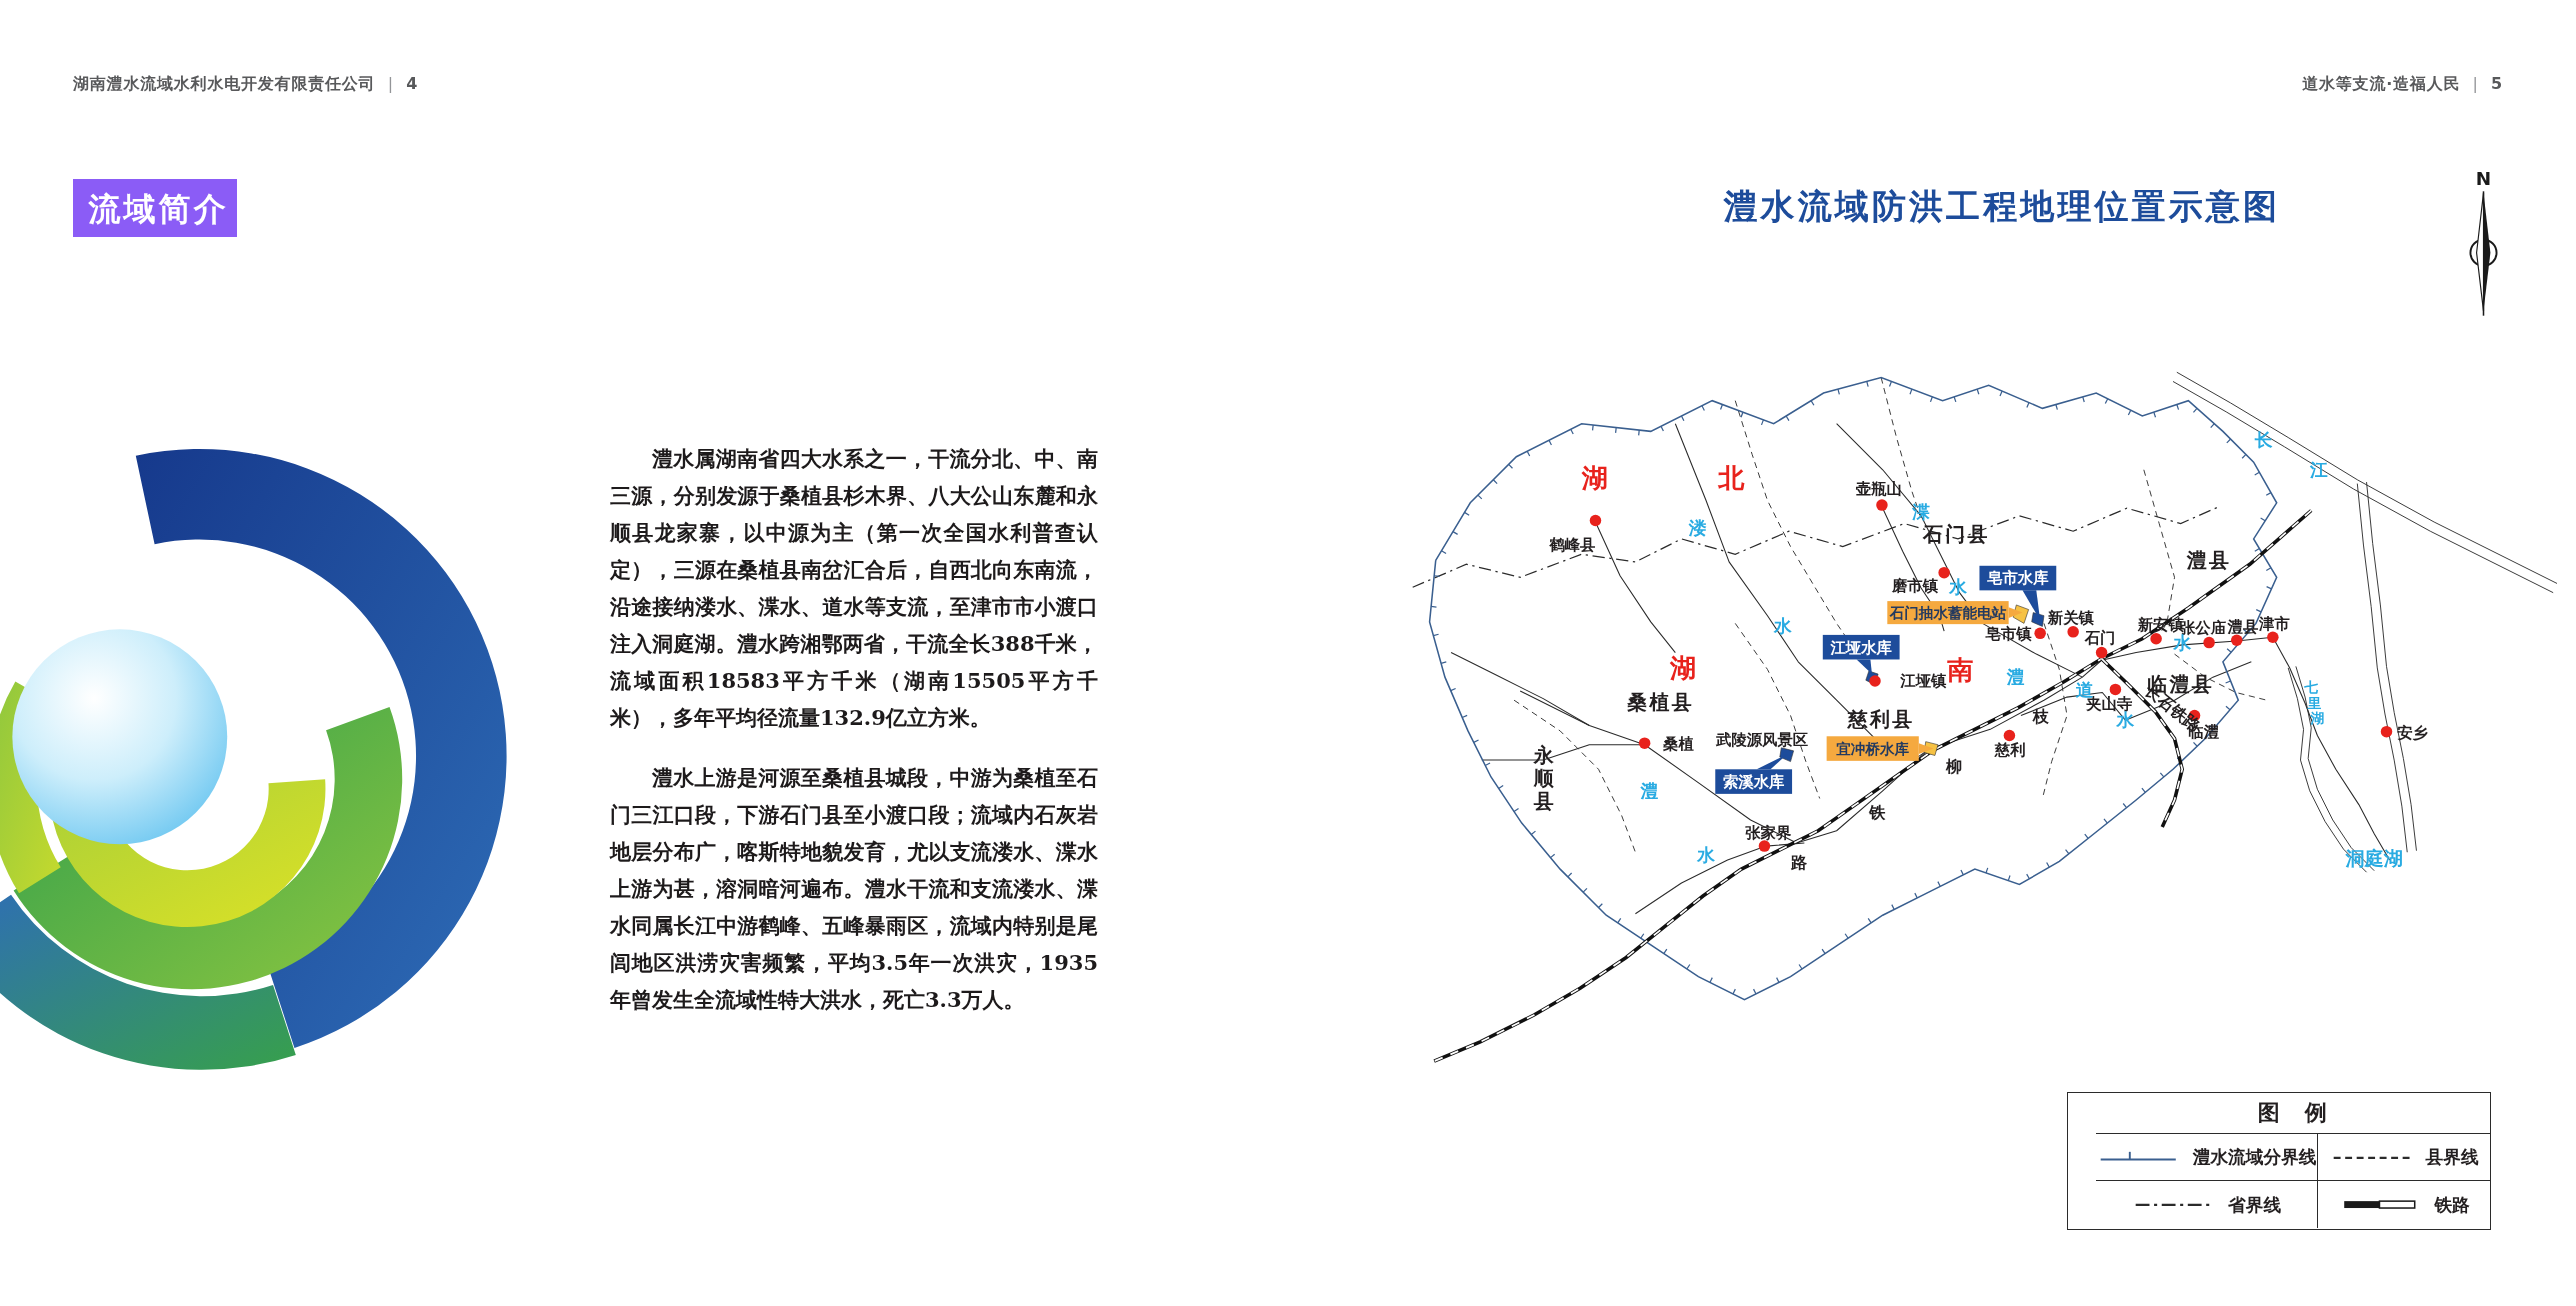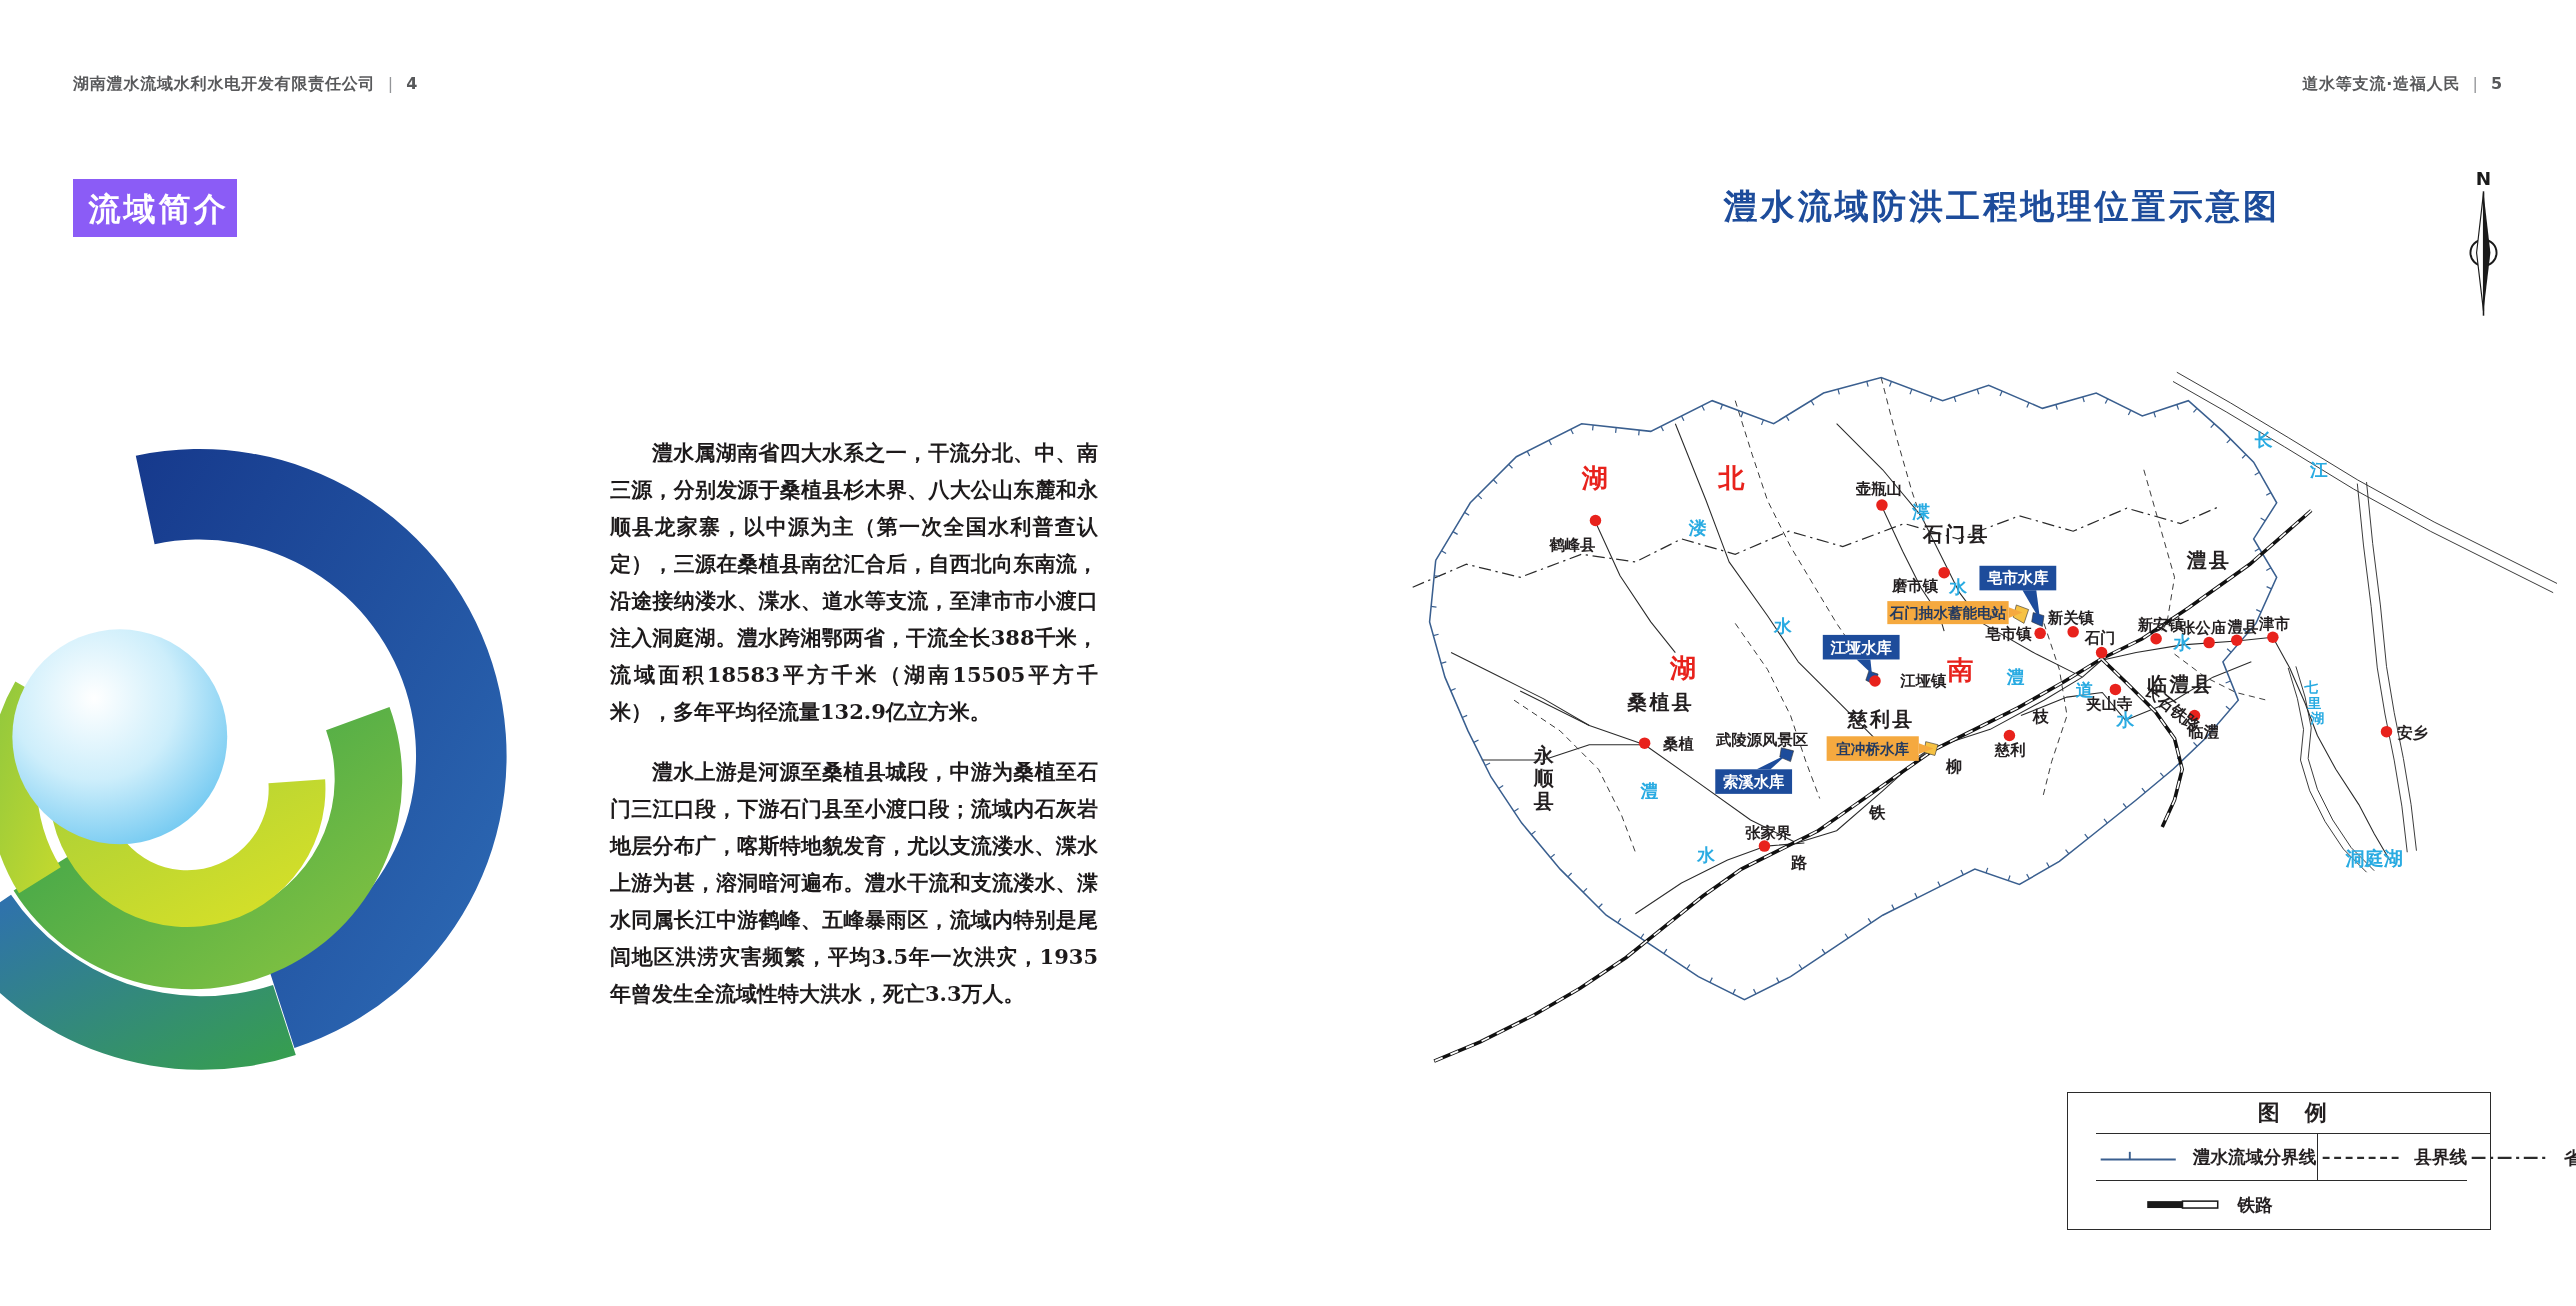--- a/index.html
+++ b/index.html
@@ -12,21 +12,21 @@
   .hdr-left{left:73px;}
   .hdr-right{left:1996px;width:507px;text-align:right;}
   .hdr .pipe{color:#939598;font-weight:normal;margin:0 12.3px;}
   
   .section-title{
     position:absolute;left:73px;top:179px;width:149px;height:58px;background:#8b5cf6;
     color:#fff;font-size:32px;font-weight:bold;letter-spacing:3.1px;line-height:60px;padding-left:15.4px;
   }
   .bodycol{position:absolute;left:610px;top:424px;width:488px;}
   .bodycol p{
-    margin:10px 0 23px 0;font-family:"DejaVu Serif","Liberation Serif",serif;
+    margin:16px 0 23px 0;font-family:"DejaVu Serif","Liberation Serif",serif;
     font-size:21px;line-height:37px;font-weight:bold;color:#1d1a1b;
     text-align:justify;text-indent:2em;
   }
   .logo{position:absolute;left:-31px;top:307px;width:584px;height:967px;}
   
   .map-title{
     position:absolute;left:1666px;top:184px;width:614px;text-align:right;
     font-size:34px;font-weight:bold;letter-spacing:3.1px;color:#1d4c9b;white-space:nowrap;
   }
   .compass{position:absolute;left:2462px;top:170px;width:43px;text-align:center;}
@@ -46,21 +46,21 @@
   .t-co-orange{fill:#233a60;font-size:19px;font-weight:bold;}
   
   .legend{
     position:absolute;left:2067px;top:1092px;width:424px;height:138px;background:#fff;
     border:1.9px solid #2b2b2b;box-sizing:border-box;padding-left:28px;
   }
   .legend-title{
     height:40px;line-height:40px;text-align:center;font-size:22px;font-weight:bold;
     letter-spacing:1.5px;border-bottom:1.5px solid #2b2b2b;color:#231f20;
   }
-  .legend-grid{display:grid;grid-template-columns:1fr 1fr 1fr;grid-template-rows:1fr 1fr;height:94px;}
+  .legend-grid{display:grid;grid-template-columns:1fr 1fr;grid-template-rows:1fr 1fr;height:94px;}
   .legend-cell{
     display:flex;align-items:center;justify-content:center;gap:10.7px;
     border-right:1.5px solid #2b2b2b;border-bottom:1.5px solid #2b2b2b;box-sizing:border-box;
   }
   .legend-cell:nth-child(2n){border-right:none;}
   .legend-cell:nth-child(3),.legend-cell:nth-child(4){border-bottom:none;}
   .legend-label{font-size:17.7px;font-weight:bold;color:#231f20;white-space:nowrap;}
 </style>
 </head>
 <body>

